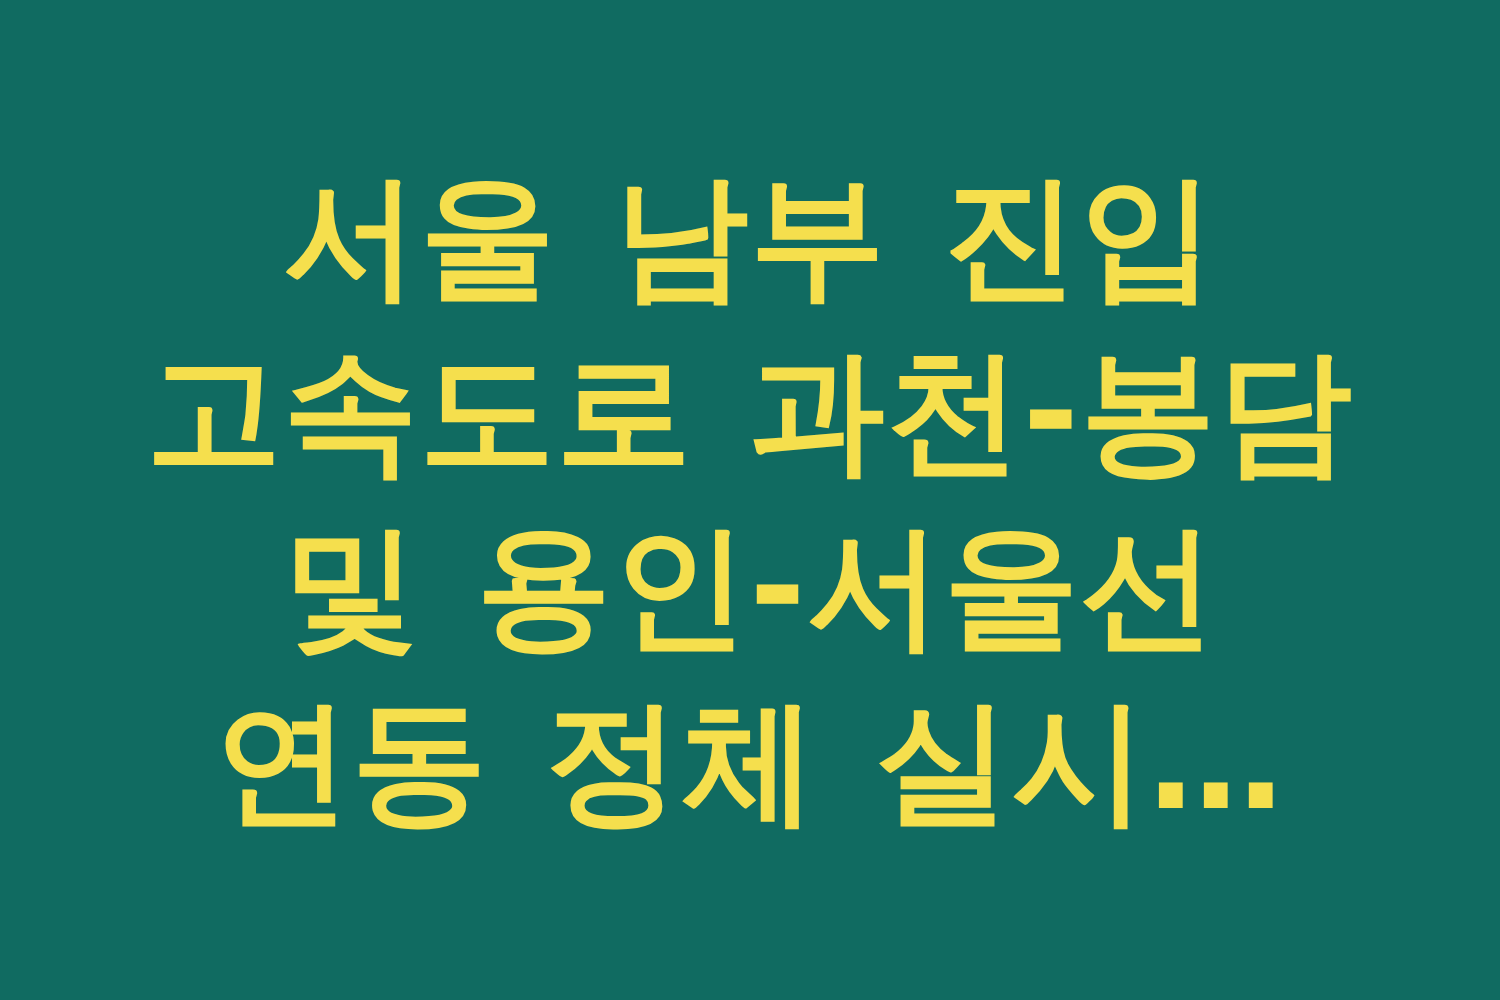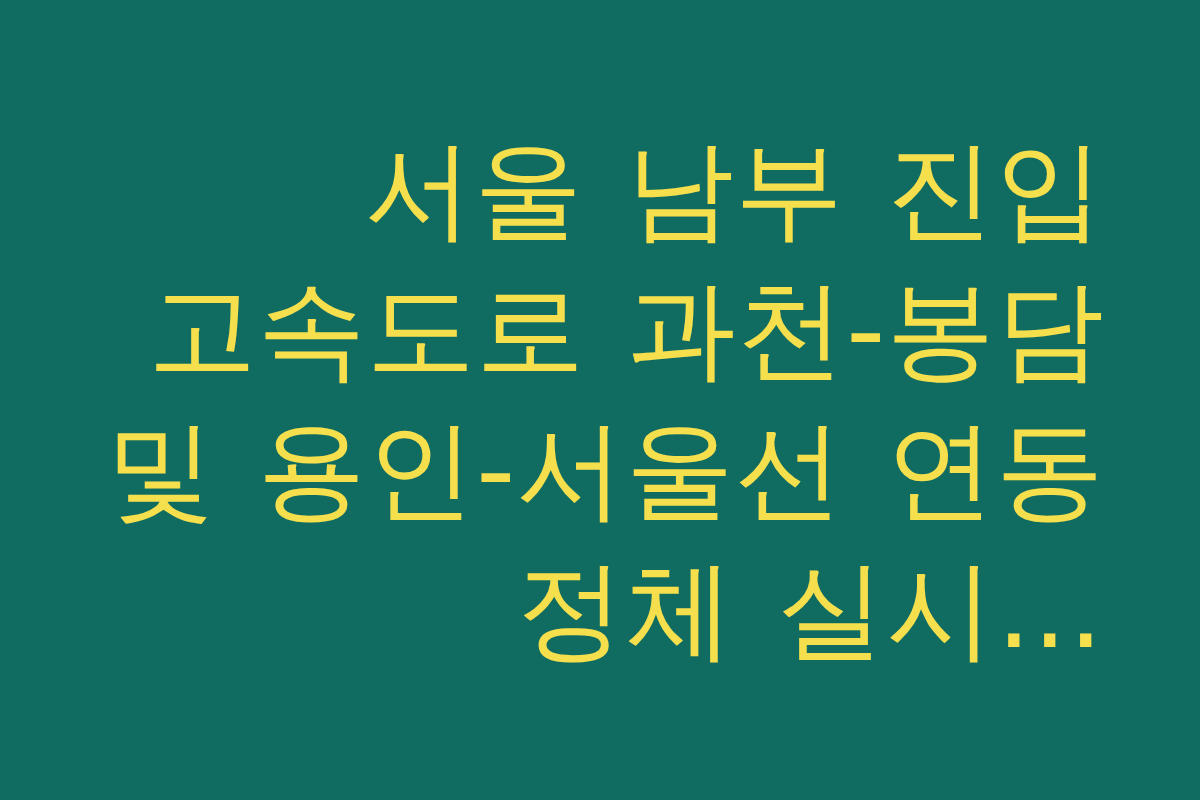--- a/index.html
+++ b/index.html
@@ -31,30 +31,30 @@
   #headline-block {
     box-sizing: border-box;
     width: 1010px;
     padding: 0;
     margin: 0;
     text-align: center;
   }
 
   #headline-text {
     display: block;
-    margin: 0;
+    margin: 12px;
     padding: 0;
     color: #f5df4d;
     font-family: "DejaVu Sans", "Liberation Sans", sans-serif;
-    font-weight: 400;
+    font-weight: 700;
     font-size: 108px;
     line-height: 140px;
     letter-spacing: 0.012em;
     word-spacing: 0.06em;
-    text-align: right;
+    text-align: center;
     word-break: keep-all;
     overflow-wrap: break-word;
     white-space: normal;
     -webkit-font-smoothing: antialiased;
     text-rendering: optimizeLegibility;
   }
 </style>
 </head>
 <body style="background-color: rgb(16, 107, 97);">
 

